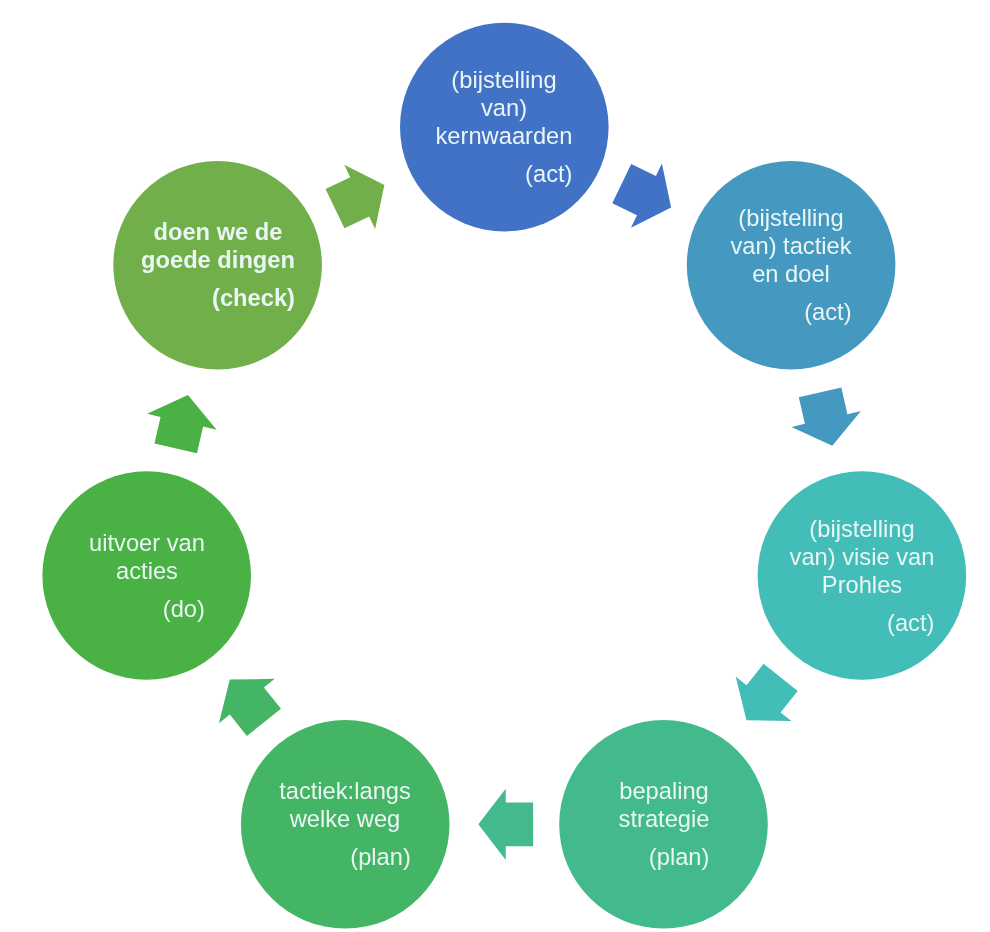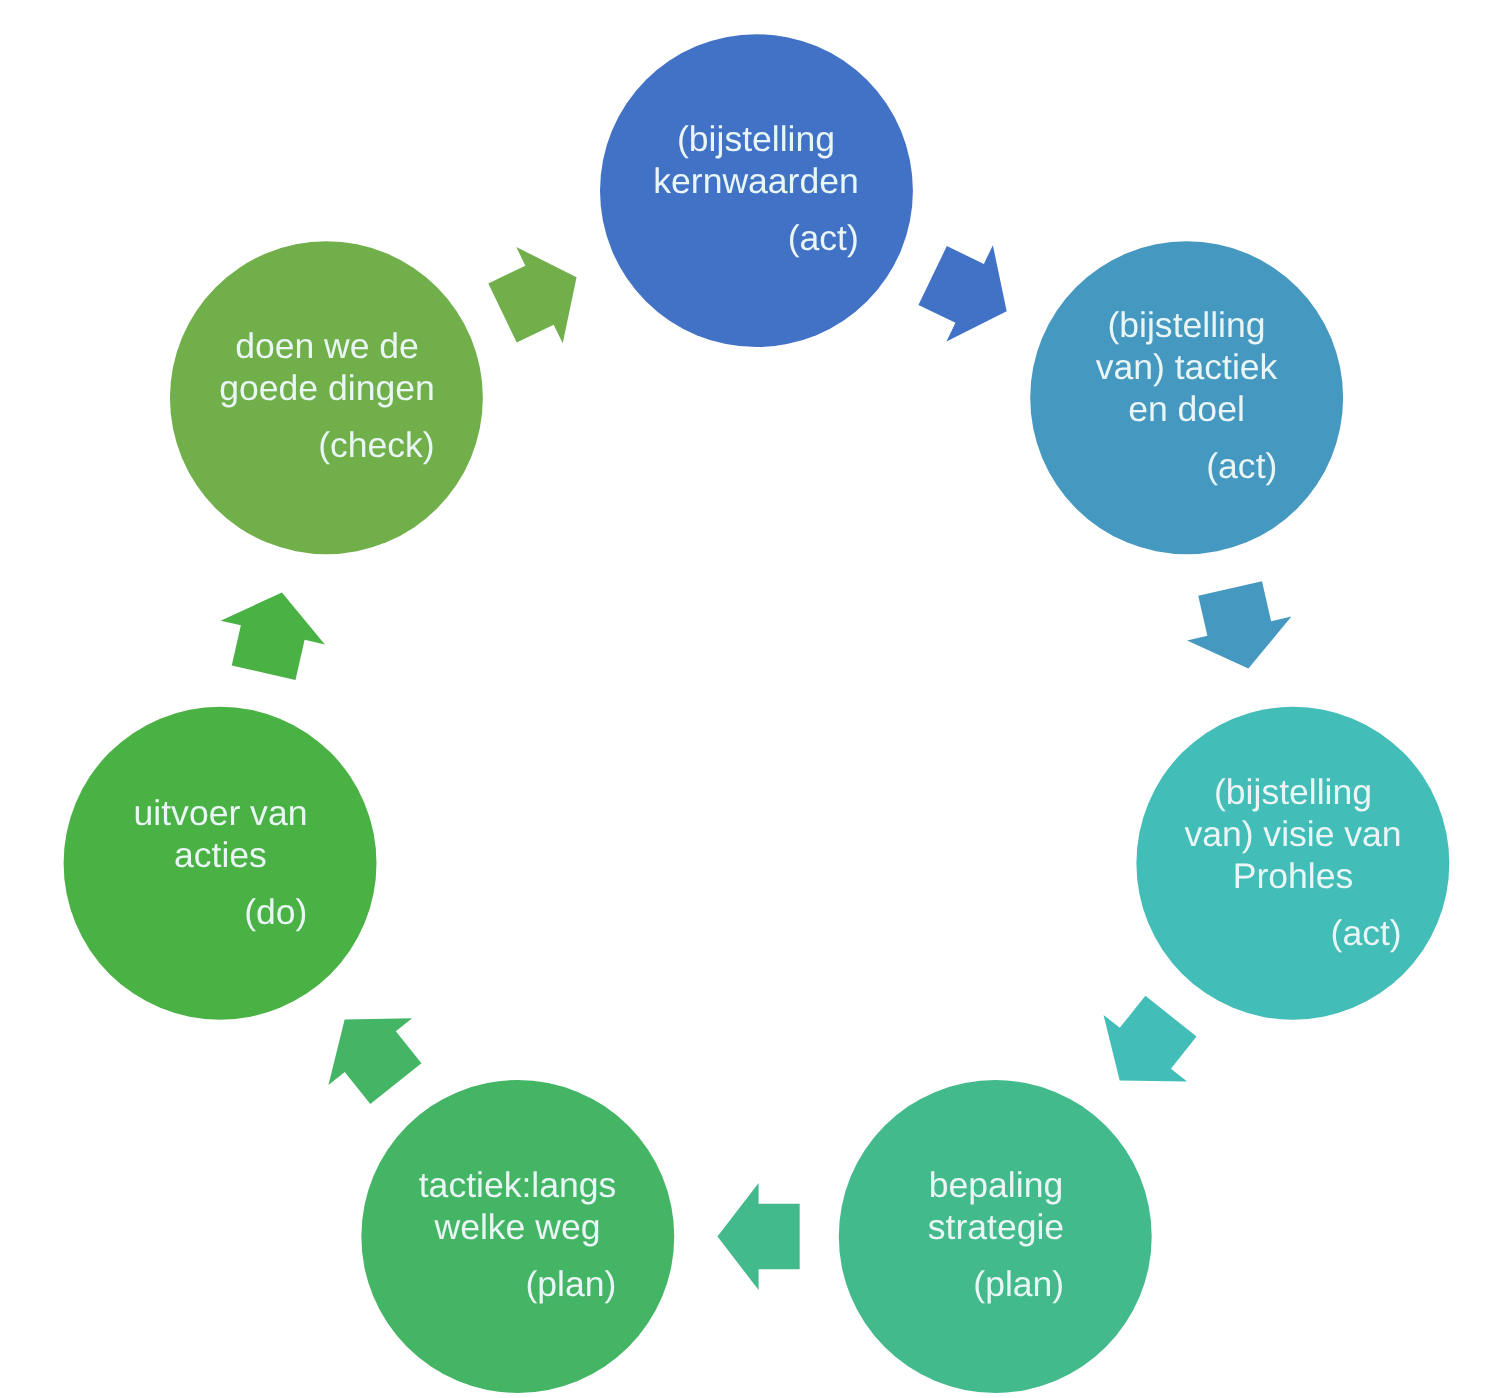--- a/index.html
+++ b/index.html
@@ -30,20 +30,21 @@
     <polygon class="cycle-arrow" points="27.4,0 0,-35.65 0,-21.8 -27.4,-21.8 -27.4,21.8 0,21.8 0,35.65" transform="translate(826.17 419.00) rotate(77.14)" fill="#4598C0"></polygon>
     <polygon class="cycle-arrow" points="27.4,0 0,-35.65 0,-21.8 -27.4,-21.8 -27.4,21.8 0,21.8 0,35.65" transform="translate(763.55 698.84) rotate(128.57)" fill="#42BDB8"></polygon>
     <polygon class="cycle-arrow" points="27.4,0 0,-35.65 0,-21.8 -27.4,-21.8 -27.4,21.8 0,21.8 0,35.65" transform="translate(505.72 824.35) rotate(180.00)" fill="#43BA8B"></polygon>
     <polygon class="cycle-arrow" points="27.4,0 0,-35.65 0,-21.8 -27.4,-21.8 -27.4,21.8 0,21.8 0,35.65" transform="translate(246.84 701.03) rotate(231.43)" fill="#44B565"></polygon>
     <polygon class="cycle-arrow" points="27.4,0 0,-35.65 0,-21.8 -27.4,-21.8 -27.4,21.8 0,21.8 0,35.65" transform="translate(181.84 421.73) rotate(282.86)" fill="#4AB145"></polygon>
     <polygon class="cycle-arrow" points="27.4,0 0,-35.65 0,-21.8 -27.4,-21.8 -27.4,21.8 0,21.8 0,35.65" transform="translate(359.68 196.78) rotate(334.29)" fill="#70AF4A"></polygon>
   </svg>
   <div id="labels">
     <div class="node-label" style="left: 504.3px; top: 127.1px;">
       <span class="node-line">(bijstelling</span>
+      <span class="node-line">van)</span>
       <span class="node-line">kernwaarden</span>
       <span class="node-phase">(act)</span>
     </div>
     <div class="node-label" style="left: 791.1px; top: 265.2px;">
       <span class="node-line">(bijstelling</span>
       <span class="node-line">van) tactiek</span>
       <span class="node-line">en doel</span>
       <span class="node-phase">(act)</span>
     </div>
     <div class="node-label" style="left: 861.9px; top: 575.5px;">
@@ -60,19 +61,19 @@
     <div class="node-label" style="left: 345.2px; top: 824.3px;">
       <span class="node-line">tactiek:langs</span>
       <span class="node-line">welke weg</span>
       <span class="node-phase">(plan)</span>
     </div>
     <div class="node-label" style="left: 146.7px; top: 575.5px;">
       <span class="node-line">uitvoer van</span>
       <span class="node-line">acties</span>
       <span class="node-phase">(do)</span>
     </div>
-    <div class="node-label" style="left: 217.6px; top: 265.2px;">
+    <div class="node-label" style="left: 217.6px; top: 265.2px; font-weight: bold;">
       <span class="node-line">doen we de</span>
       <span class="node-line">goede dingen</span>
       <span class="node-phase">(check)</span>
     </div>
   </div>
 </div>
 
 </body></html>

